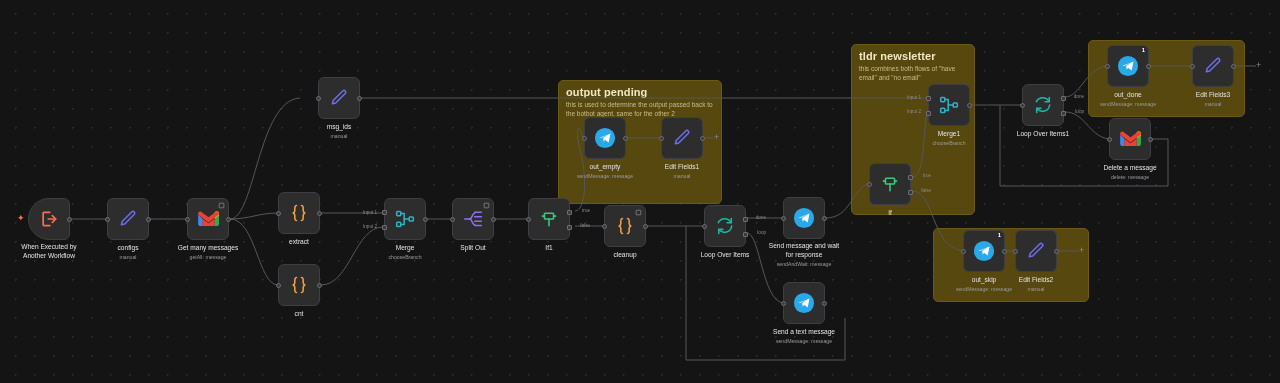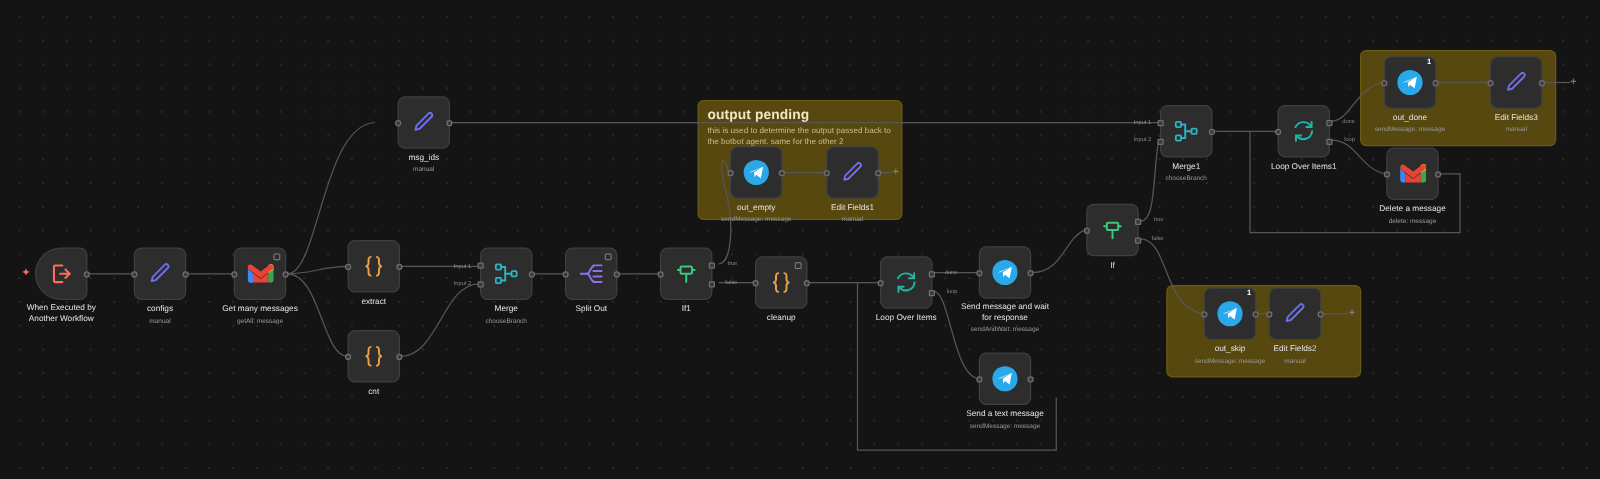--- a/index.html
+++ b/index.html
@@ -79,25 +79,29 @@
   .plusmark{
     position:absolute;color:#8a8a8e;font-size:9px;line-height:9px;
   }
   svg.icn{display:block;}
 </style>
 </head>
 <body>
 
 <div id="canvas">
 
-  <div class="sticky note-yellow" style="left:558px;top:80px;width:164px;height:96px;">
+  <div class="sticky note-yellow" style="left:558px;top:80px;width:164px;height:124px;">
     <div class="st-title">output pending</div>
     <div class="st-body">this is used to determine the output passed back to the botbot agent. same for the other 2</div>
   </div>
 
+  <div class="sticky note-yellow" style="left:851px;top:44px;width:124px;height:171px;">
+    <div class="st-title">tldr newsletter</div>
+    <div class="st-body">this combines both flows of "have email" and "no email"</div>
+  </div>
 
   <div class="sticky note-yellow" style="left:1088px;top:40px;width:157px;height:77px;"></div>
 
   <div class="sticky note-yellow" style="left:933px;top:228px;width:156px;height:74px;"></div>
 
   <svg id="edges" viewBox="0 0 1280 383">
 
     <path d="M70,219 L107,219"></path>
 
     <path d="M150,219 L187,219"></path>

